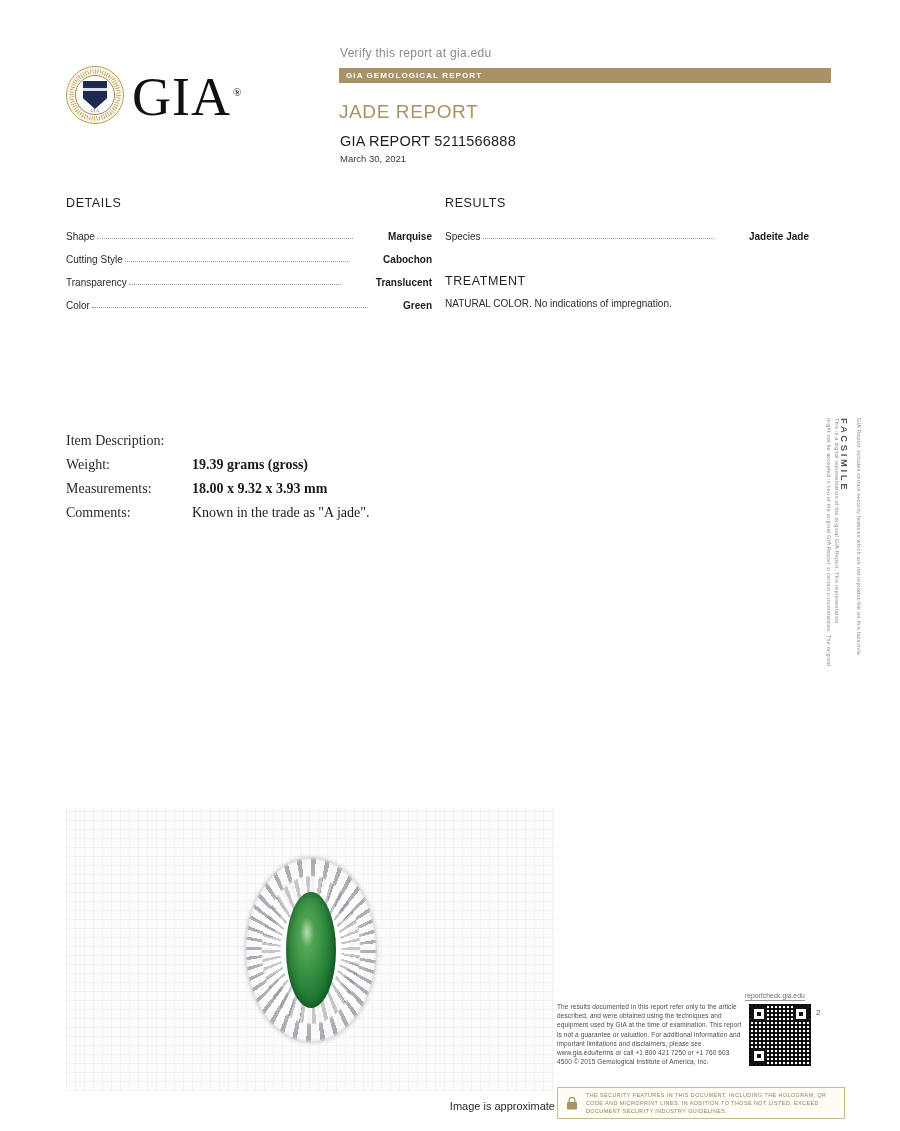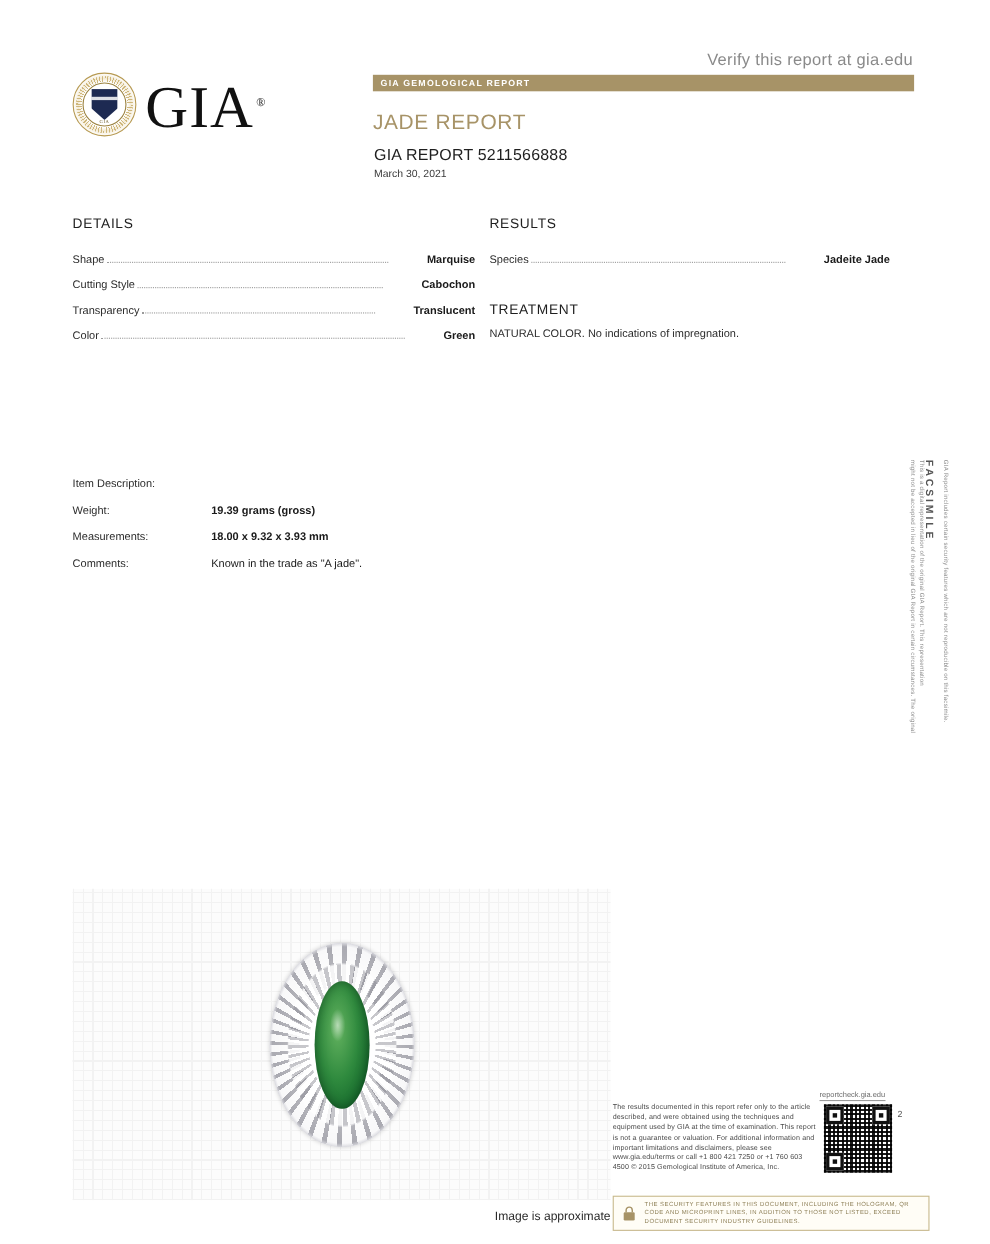--- a/index.html
+++ b/index.html
@@ -14,22 +14,22 @@
     color: #2b2b2b;
     overflow: hidden;
   }
 
   .page { position: absolute; inset: 0; background:#fff; }
 
   
   .verify-line {
     position: absolute;
     left: 340px; top: 46px; width: 490px;
-    text-align: right;
-    font-size: 15px;
+    text-align: left;
+    font-size: 12px;
     letter-spacing: .3px;
     color: #8a8a8a;
   }
 
   .logo-wrap {
     position: absolute;
     left: 66px; top: 62px;
     width: 215px; height: 62px;
     display: flex; align-items: flex-end; gap: 8px;
   }
@@ -143,21 +143,21 @@
   }
   .row .value { flex: 0 0 auto; font-weight: bold; color: #1a1a1a; padding-left: 33px; }
 
   .treatment-text {
     position: absolute; left: 445px; top: 298px;
     font-size: 10px; color: #2b2b2b;
   }
 
   
   .desc-block { position: absolute; left: 66px; top: 431px; width: 700px; }
-  .desc-row { display: flex; margin-bottom: 5px; font-size: 10px; line-height: 19px; }
+  .desc-row { display: flex; margin-bottom: 5px; font-size: 14px; line-height: 19px; font-family: Liberation Serif, serif; }
   .desc-label { flex: 0 0 126px; color: #2b2b2b; }
   .desc-value { flex: 1 1 auto; color: #1a1a1a; }
   .desc-value.bold { font-weight: bold; }
   .desc-value .line2 { display:block; }
 
   
   .facsimile {
     position: absolute;
     left: 828px; top: 418px;
     width: 40px; height: 350px;

